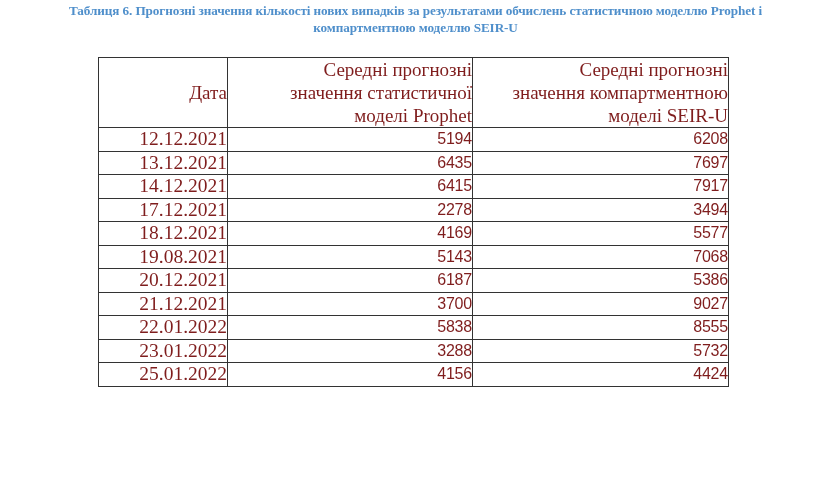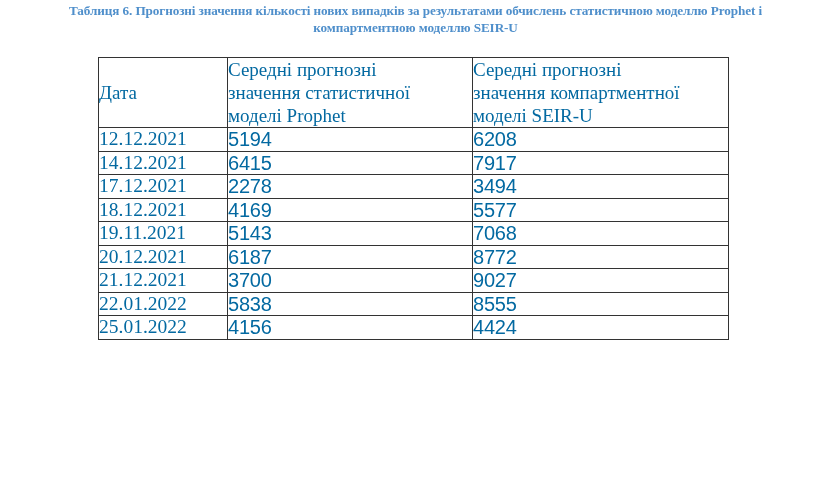--- a/index.html
+++ b/index.html
@@ -31,43 +31,43 @@
       position: absolute;
       left: 98px;
       top: 57px;
       border-collapse: collapse;
       table-layout: fixed;
       width: 630px;
     }
     table.forecast th, table.forecast td {
       border: 1.5px solid #333333;
       padding: 0;
-      text-align: left;
+      text-align: right;
       vertical-align: middle;
-      color: #0369a1;
+      color: #7f1d1d;
     }
     table.forecast th {
       height: 69px;
       font-family: "Liberation Serif", serif;
       font-weight: normal;
       font-size: 19px;
       line-height: 23px;
     }
     table.forecast td {
       height: 22.5px;
       margin-top: 48px;
     }
     td.date {
       font-family: "Liberation Serif", serif;
       font-size: 19.5px;
       line-height: 22px;
     }
     td.num {
       font-family: "Liberation Sans", sans-serif;
-      font-size: 20px;
+      font-size: 16px;
       line-height: 22px;
       letter-spacing: -0.2px;
     }
     col.c1 { width: 129px; }
     col.c2 { width: 245px; }
     col.c3 { width: 256px; }
     .hline { display: block; }
   </style>
 </head>
 <body>
@@ -86,65 +86,75 @@
   <thead>
     <tr>
       <th>Дата</th>
       <th>
         <span class="hline">Середні прогнозні</span>
         <span class="hline">значення статистичної</span>
         <span class="hline">моделі Prophet</span>
       </th>
       <th>
         <span class="hline">Середні прогнозні</span>
-        <span class="hline">значення компартментної</span>
+        <span class="hline">значення компартментною</span>
         <span class="hline">моделі SEIR-U</span>
       </th>
     </tr>
   </thead>
   <tbody>
     <tr>
       <td class="date">12.12.2021</td>
       <td class="num">5194</td>
       <td class="num">6208</td>
+    </tr>
+    <tr>
+      <td class="date">13.12.2021</td>
+      <td class="num">6435</td>
+      <td class="num">7697</td>
     </tr>
     <tr>
       <td class="date">14.12.2021</td>
       <td class="num">6415</td>
       <td class="num">7917</td>
     </tr>
     <tr>
       <td class="date">17.12.2021</td>
       <td class="num">2278</td>
       <td class="num">3494</td>
     </tr>
     <tr>
       <td class="date">18.12.2021</td>
       <td class="num">4169</td>
       <td class="num">5577</td>
     </tr>
     <tr>
-      <td class="date">19.11.2021</td>
+      <td class="date">19.08.2021</td>
       <td class="num">5143</td>
       <td class="num">7068</td>
     </tr>
     <tr>
       <td class="date">20.12.2021</td>
       <td class="num">6187</td>
-      <td class="num">8772</td>
+      <td class="num">5386</td>
     </tr>
     <tr>
       <td class="date">21.12.2021</td>
       <td class="num">3700</td>
       <td class="num">9027</td>
     </tr>
     <tr>
       <td class="date">22.01.2022</td>
       <td class="num">5838</td>
       <td class="num">8555</td>
     </tr>
     <tr>
+      <td class="date">23.01.2022</td>
+      <td class="num">3288</td>
+      <td class="num">5732</td>
+    </tr>
+    <tr>
       <td class="date">25.01.2022</td>
       <td class="num">4156</td>
       <td class="num">4424</td>
     </tr>
   </tbody>
 </table>
 
 </body></html>

